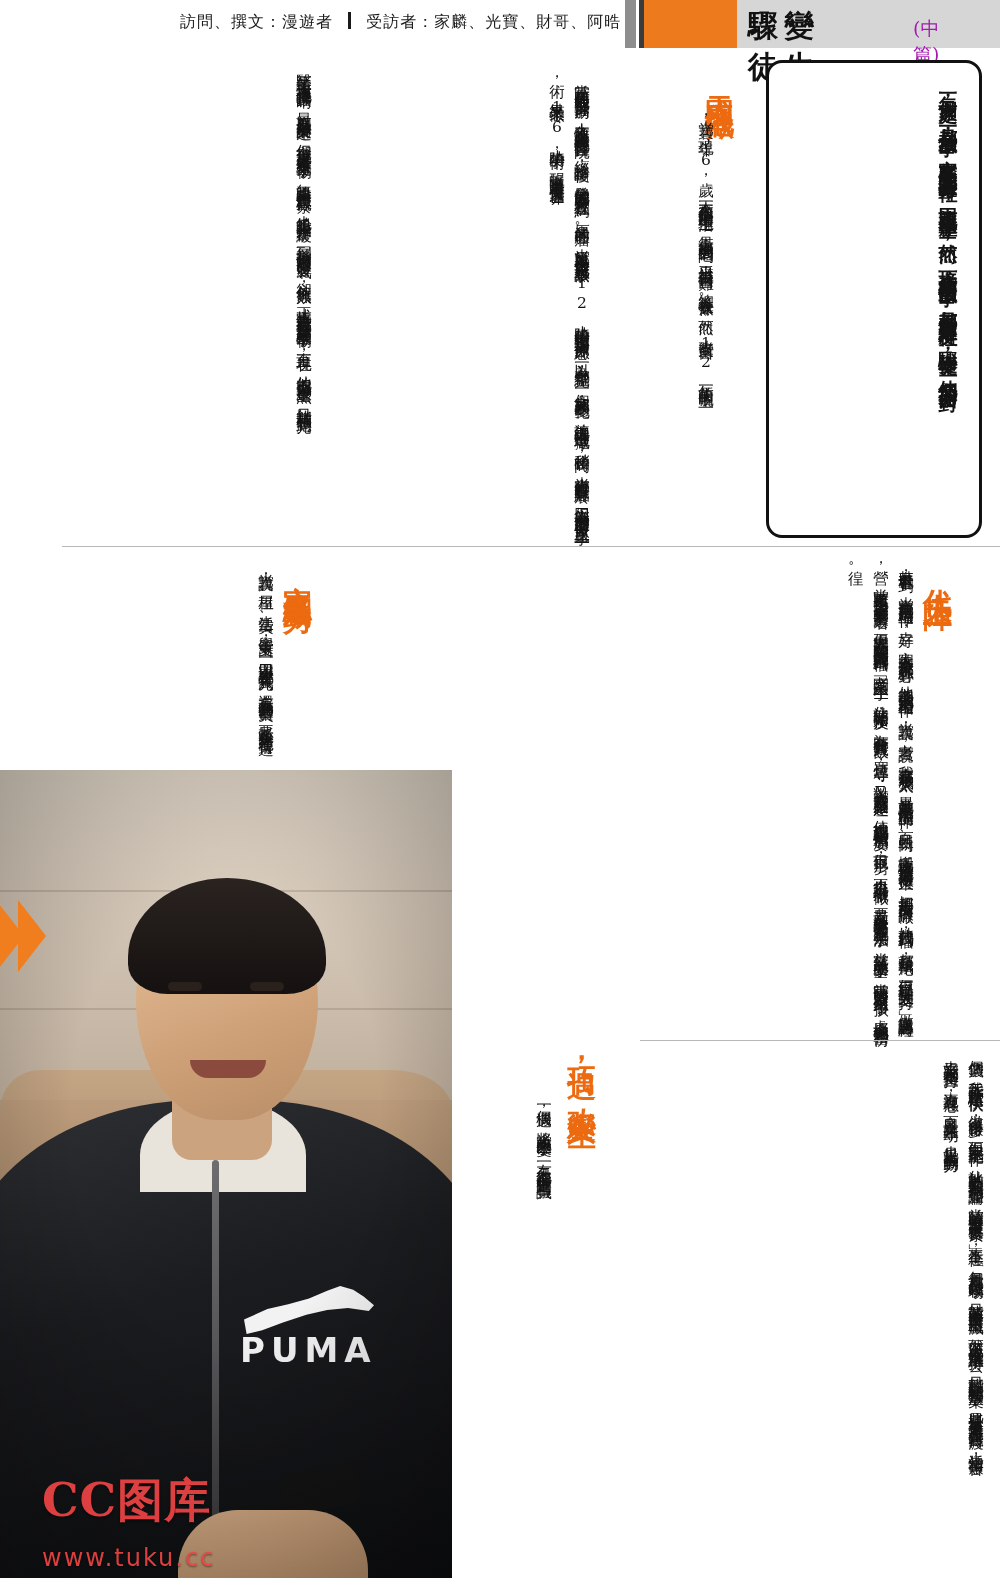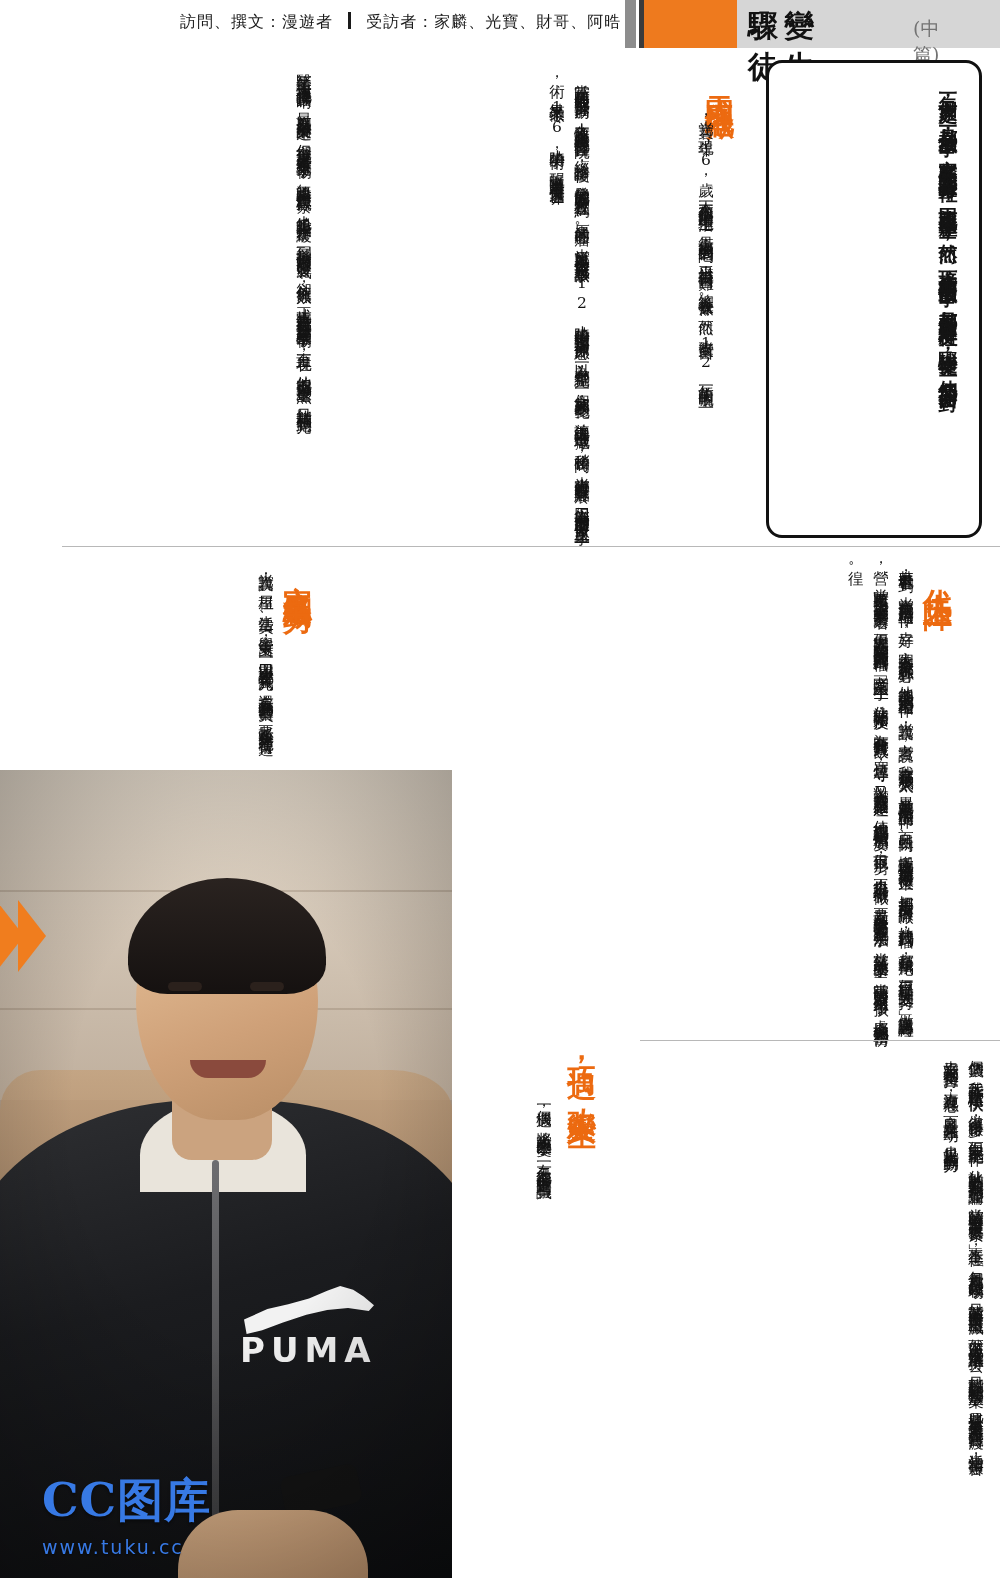--- a/index.html
+++ b/index.html
@@ -79,21 +79,21 @@
     font-weight: bold;
     letter-spacing: 6px;
     color: #111;
     font-family: "DejaVu Serif", "Liberation Serif", serif;
   }
   .header-subtitle {
     position: absolute;
     top: 16px;
     left: 913px;
     font-size: 19px;
-    color: #737373;
+    color: #a21caf;
     font-family: "DejaVu Serif", "Liberation Serif", serif;
   }
 
   
   .vtext {
     writing-mode: vertical-rl;
     text-orientation: upright;
     font-family: "DejaVu Serif", "Liberation Serif", serif;
     line-height: 1.62;
     letter-spacing: 1.5px;
@@ -301,34 +301,34 @@
   .chev.c1 { left: -4px; top: 0; }
   .chev.c2 { left: 18px; top: 0; }
 
   
   .watermark {
     position: absolute;
     left: 42px;
     top: 1470px;
     width: 240px;
     height: 78px;
-    color: #3b82f6;
+    color: #ef4444;
     opacity: .92;
   }
   .wm-main {
     font-size: 46px;
     font-weight: bold;
     letter-spacing: 1px;
     text-shadow: 0 2px 3px rgba(0,0,0,.45);
     font-family: "DejaVu Serif", "Liberation Serif", serif;
   }
   .wm-sub {
-    font-size: 19px;
+    font-size: 24px;
     letter-spacing: 2px;
-    margin-top: 4px;
+    margin-top: 12px;
     text-shadow: 0 1px 2px rgba(0,0,0,.5);
   }
 </style>
 </head>
 <body>
 
 <div class="header">
   <div class="header-credits">
     <span>訪問、撰文：漫遊者</span>
     <span class="sep"></span>

